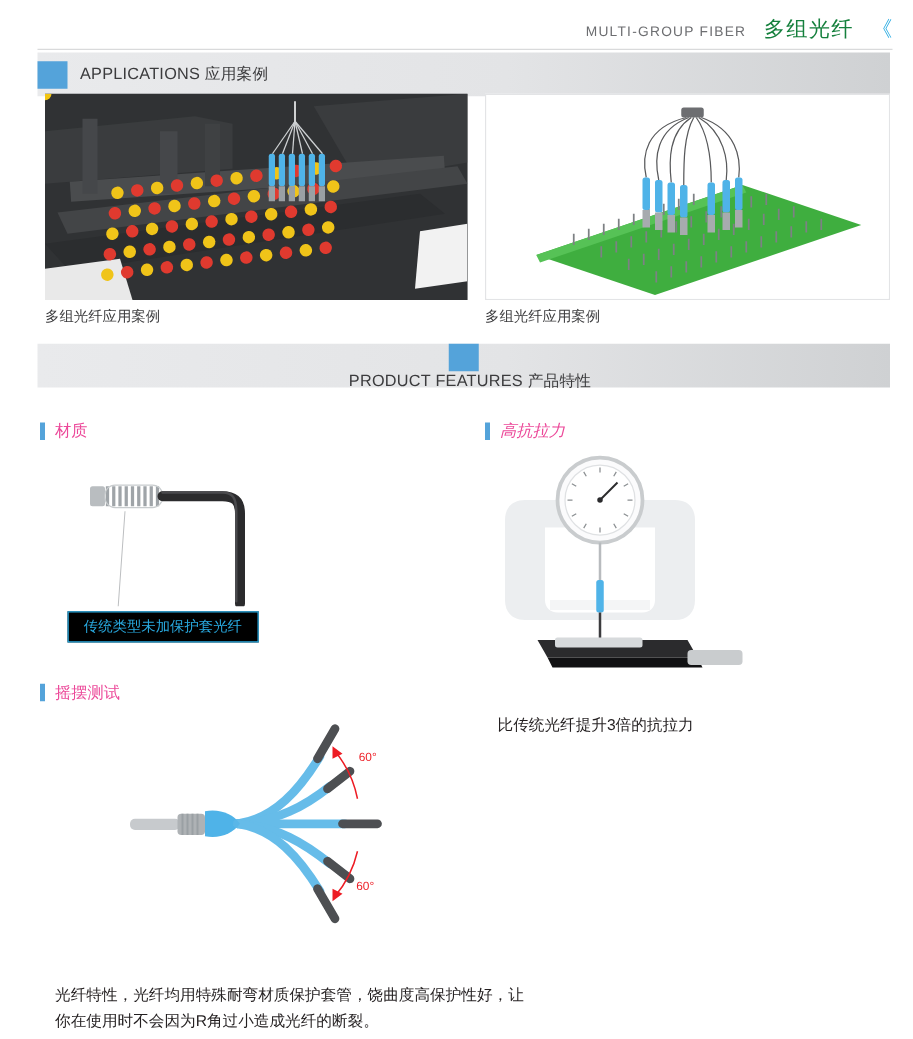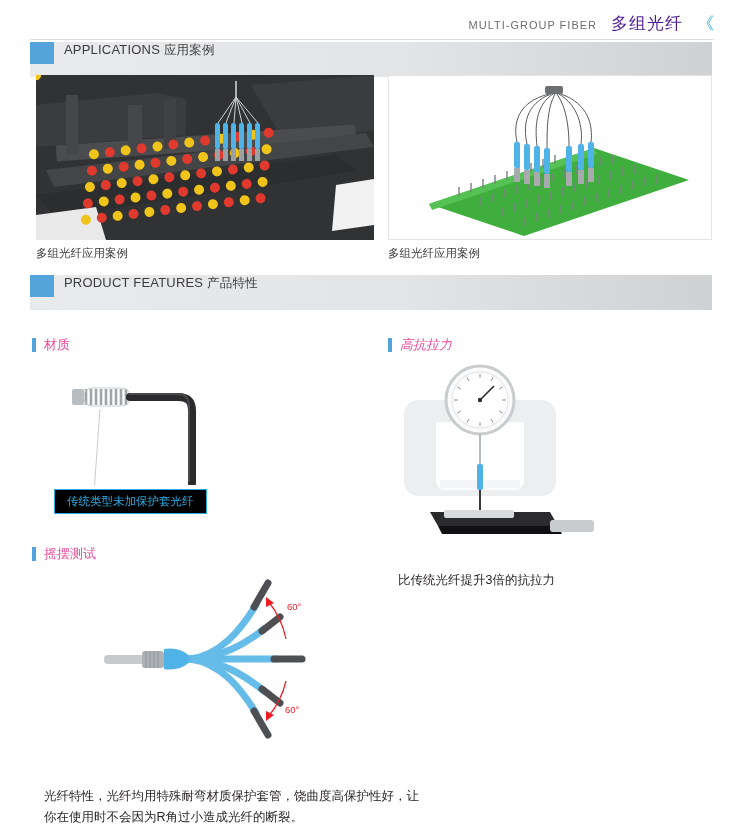--- a/index.html
+++ b/index.html
@@ -30,21 +30,21 @@
     align-items: baseline;
     gap: 14px;
   }
   .header .en {
     font-size: 11px;
     letter-spacing: 1px;
     color: #6d6e71;
   }
   .header .cn {
     font-size: 17px;
-    color: #4c1d95;
+    color: #15803d;
     letter-spacing: 1px;
   }
   .header .mark {
     font-size: 17px;
     color: #29abe2;
   }
   .header-rule {
     position: absolute;
     left: 30px;
     right: 16px;
@@ -54,21 +54,21 @@
   }
 
   
   .section-bar {
     position: absolute;
     left: 30px;
     width: 682px;
     height: 35px;
     background: linear-gradient(to right, #e9eaec 0%, #e3e4e6 55%, #cfd1d3 100%);
     display: flex;
-    align-items: flex-start;
+    align-items: center;
   }
   .section-bar .tab {
     width: 24px;
     height: 22px;
     background: #54a3da;
     flex: 0 0 auto;
   }
   .section-bar .title {
     padding-left: 10px;
     font-size: 13px;
@@ -453,21 +453,21 @@
         <rect x="177" y="96" width="6" height="14"></rect>
         <rect x="189" y="94" width="6" height="14"></rect>
         <rect x="199" y="92" width="6" height="14"></rect>
       </g>
     </svg>
   </div>
 
   <div class="cap cap1">多组光纤应用案例</div>
   <div class="cap cap2">多组光纤应用案例</div>
 
-  <div class="section-bar" style="top:275px;">
+  <div class="section-bar" style="top:275px;flex-direction:column;">
     <span class="tab"></span>
     <span class="title">
       <span>PRODUCT FEATURES</span>
       <span class="cn">产品特性</span>
     </span>
   </div>
 
   <div class="feat-head fh-material">
     <span class="mark"></span>
     <span class="txt">材质</span>

